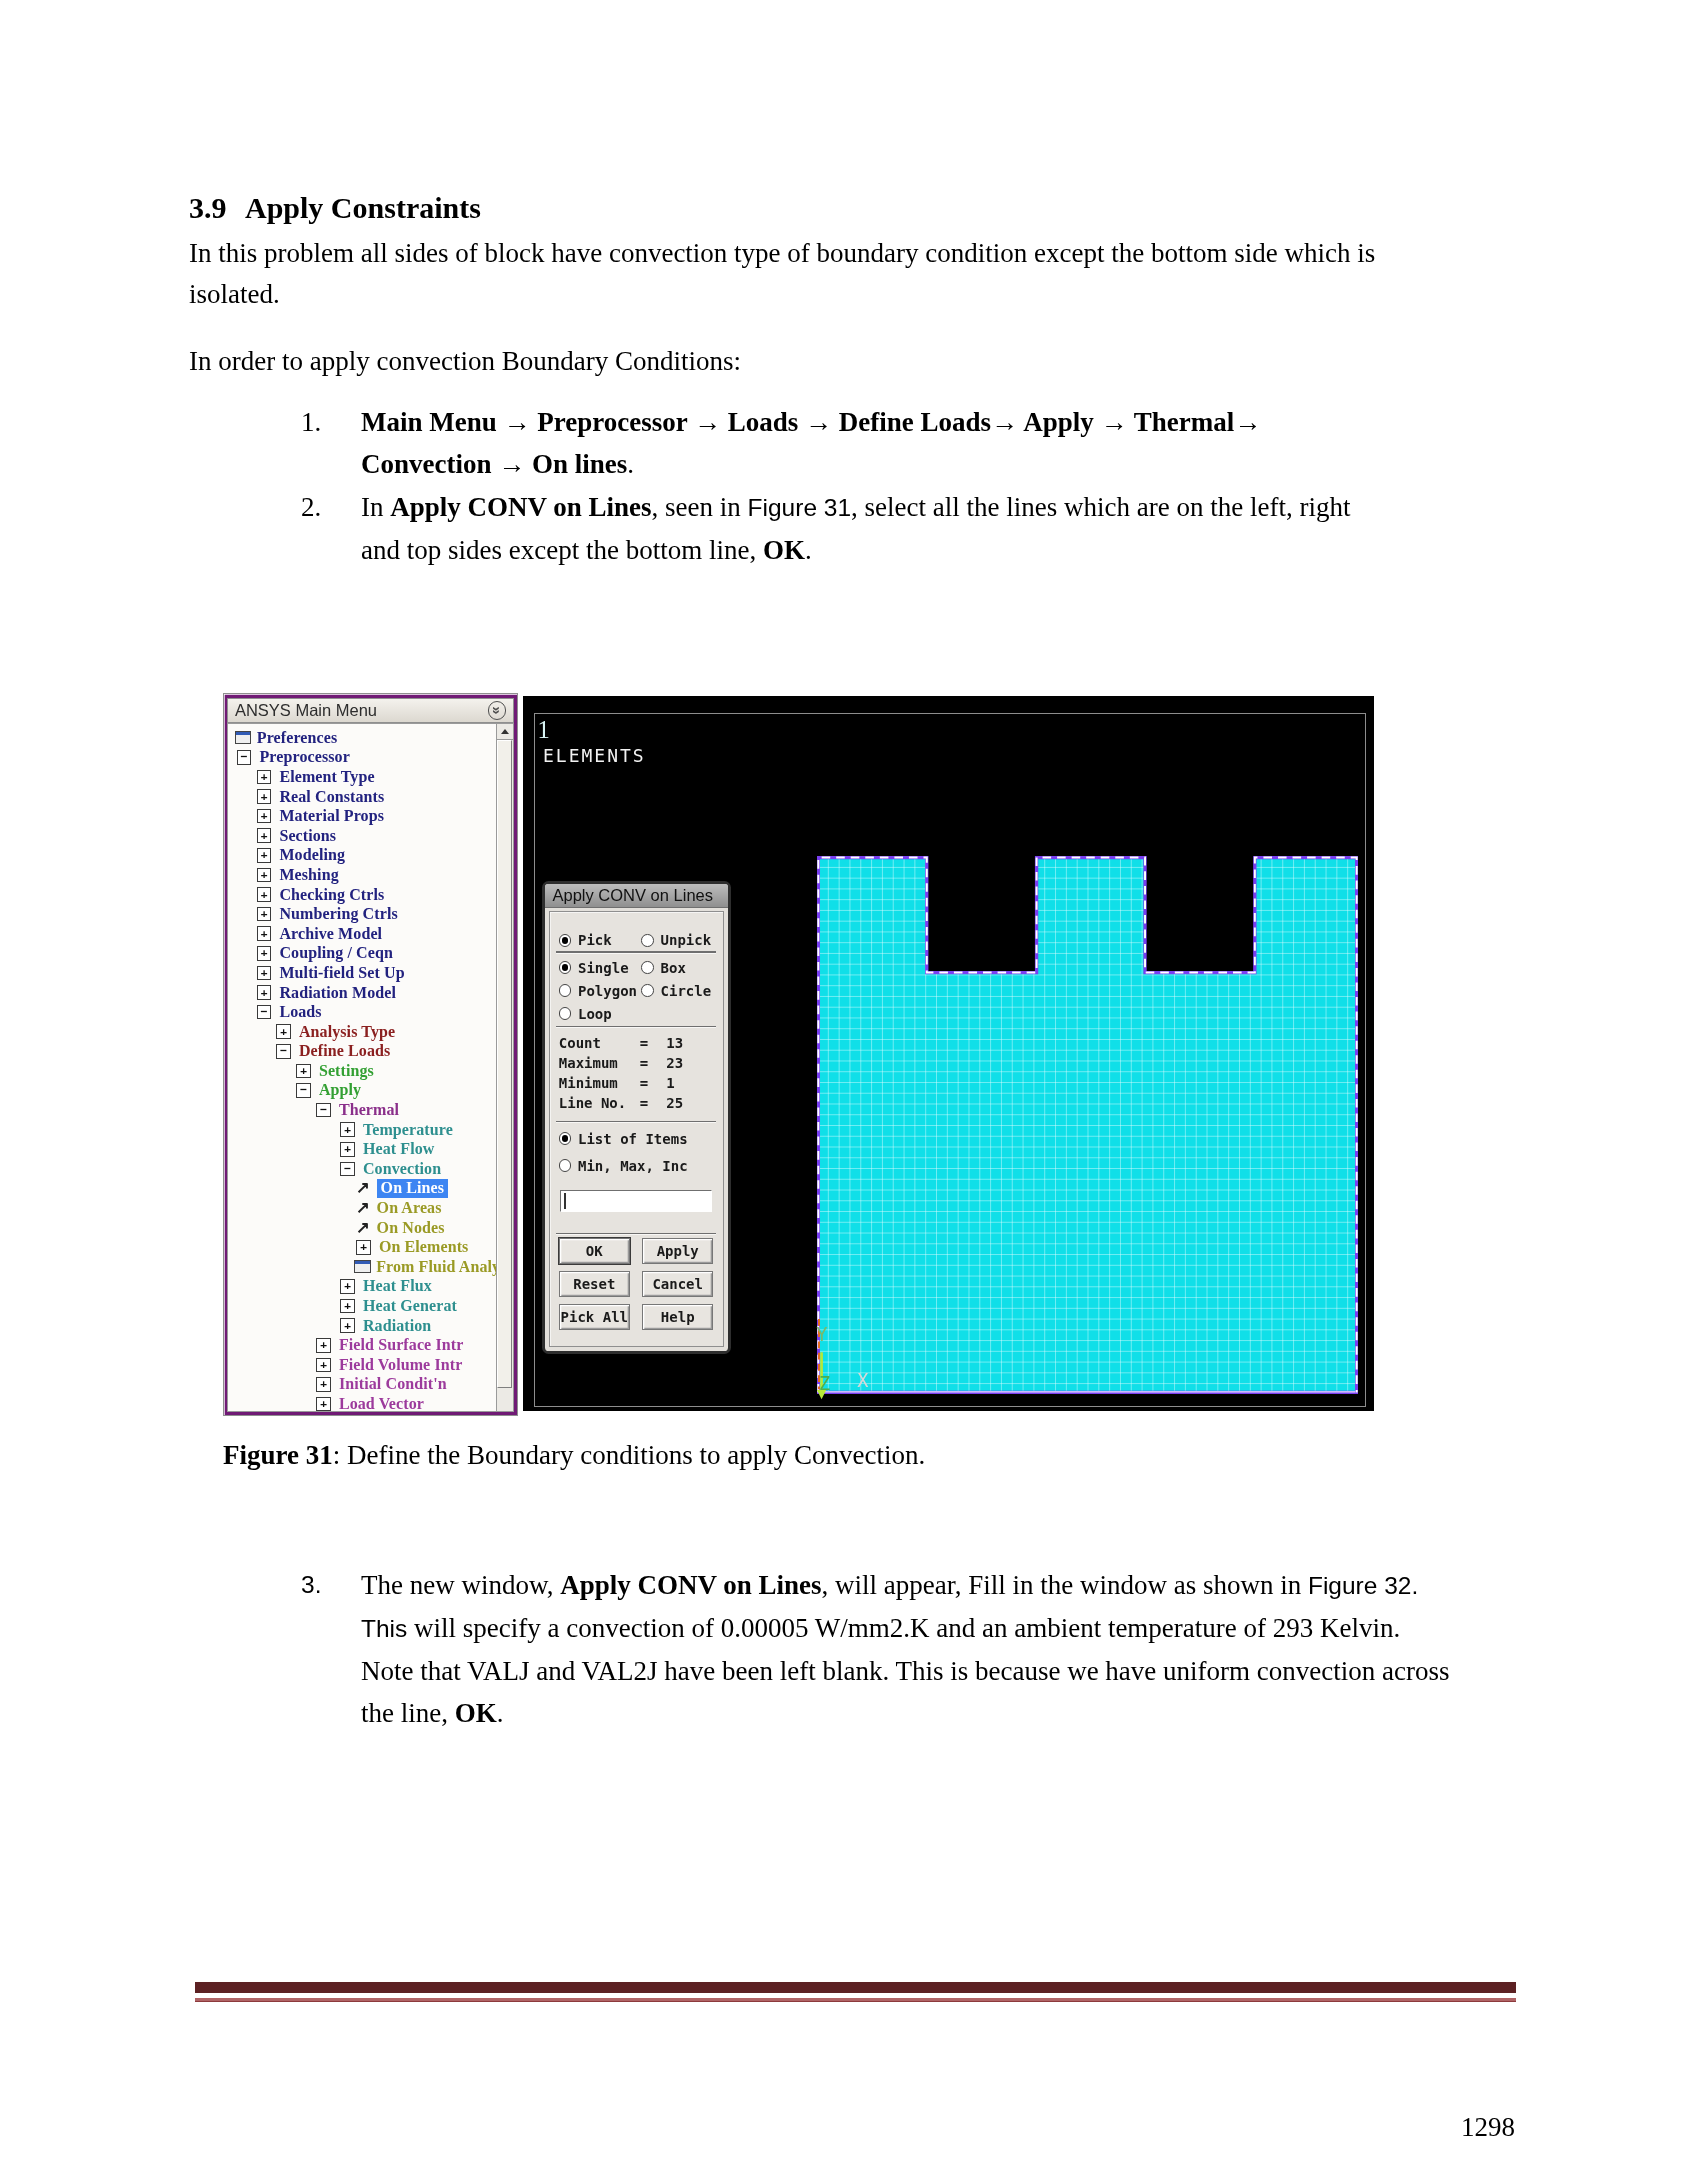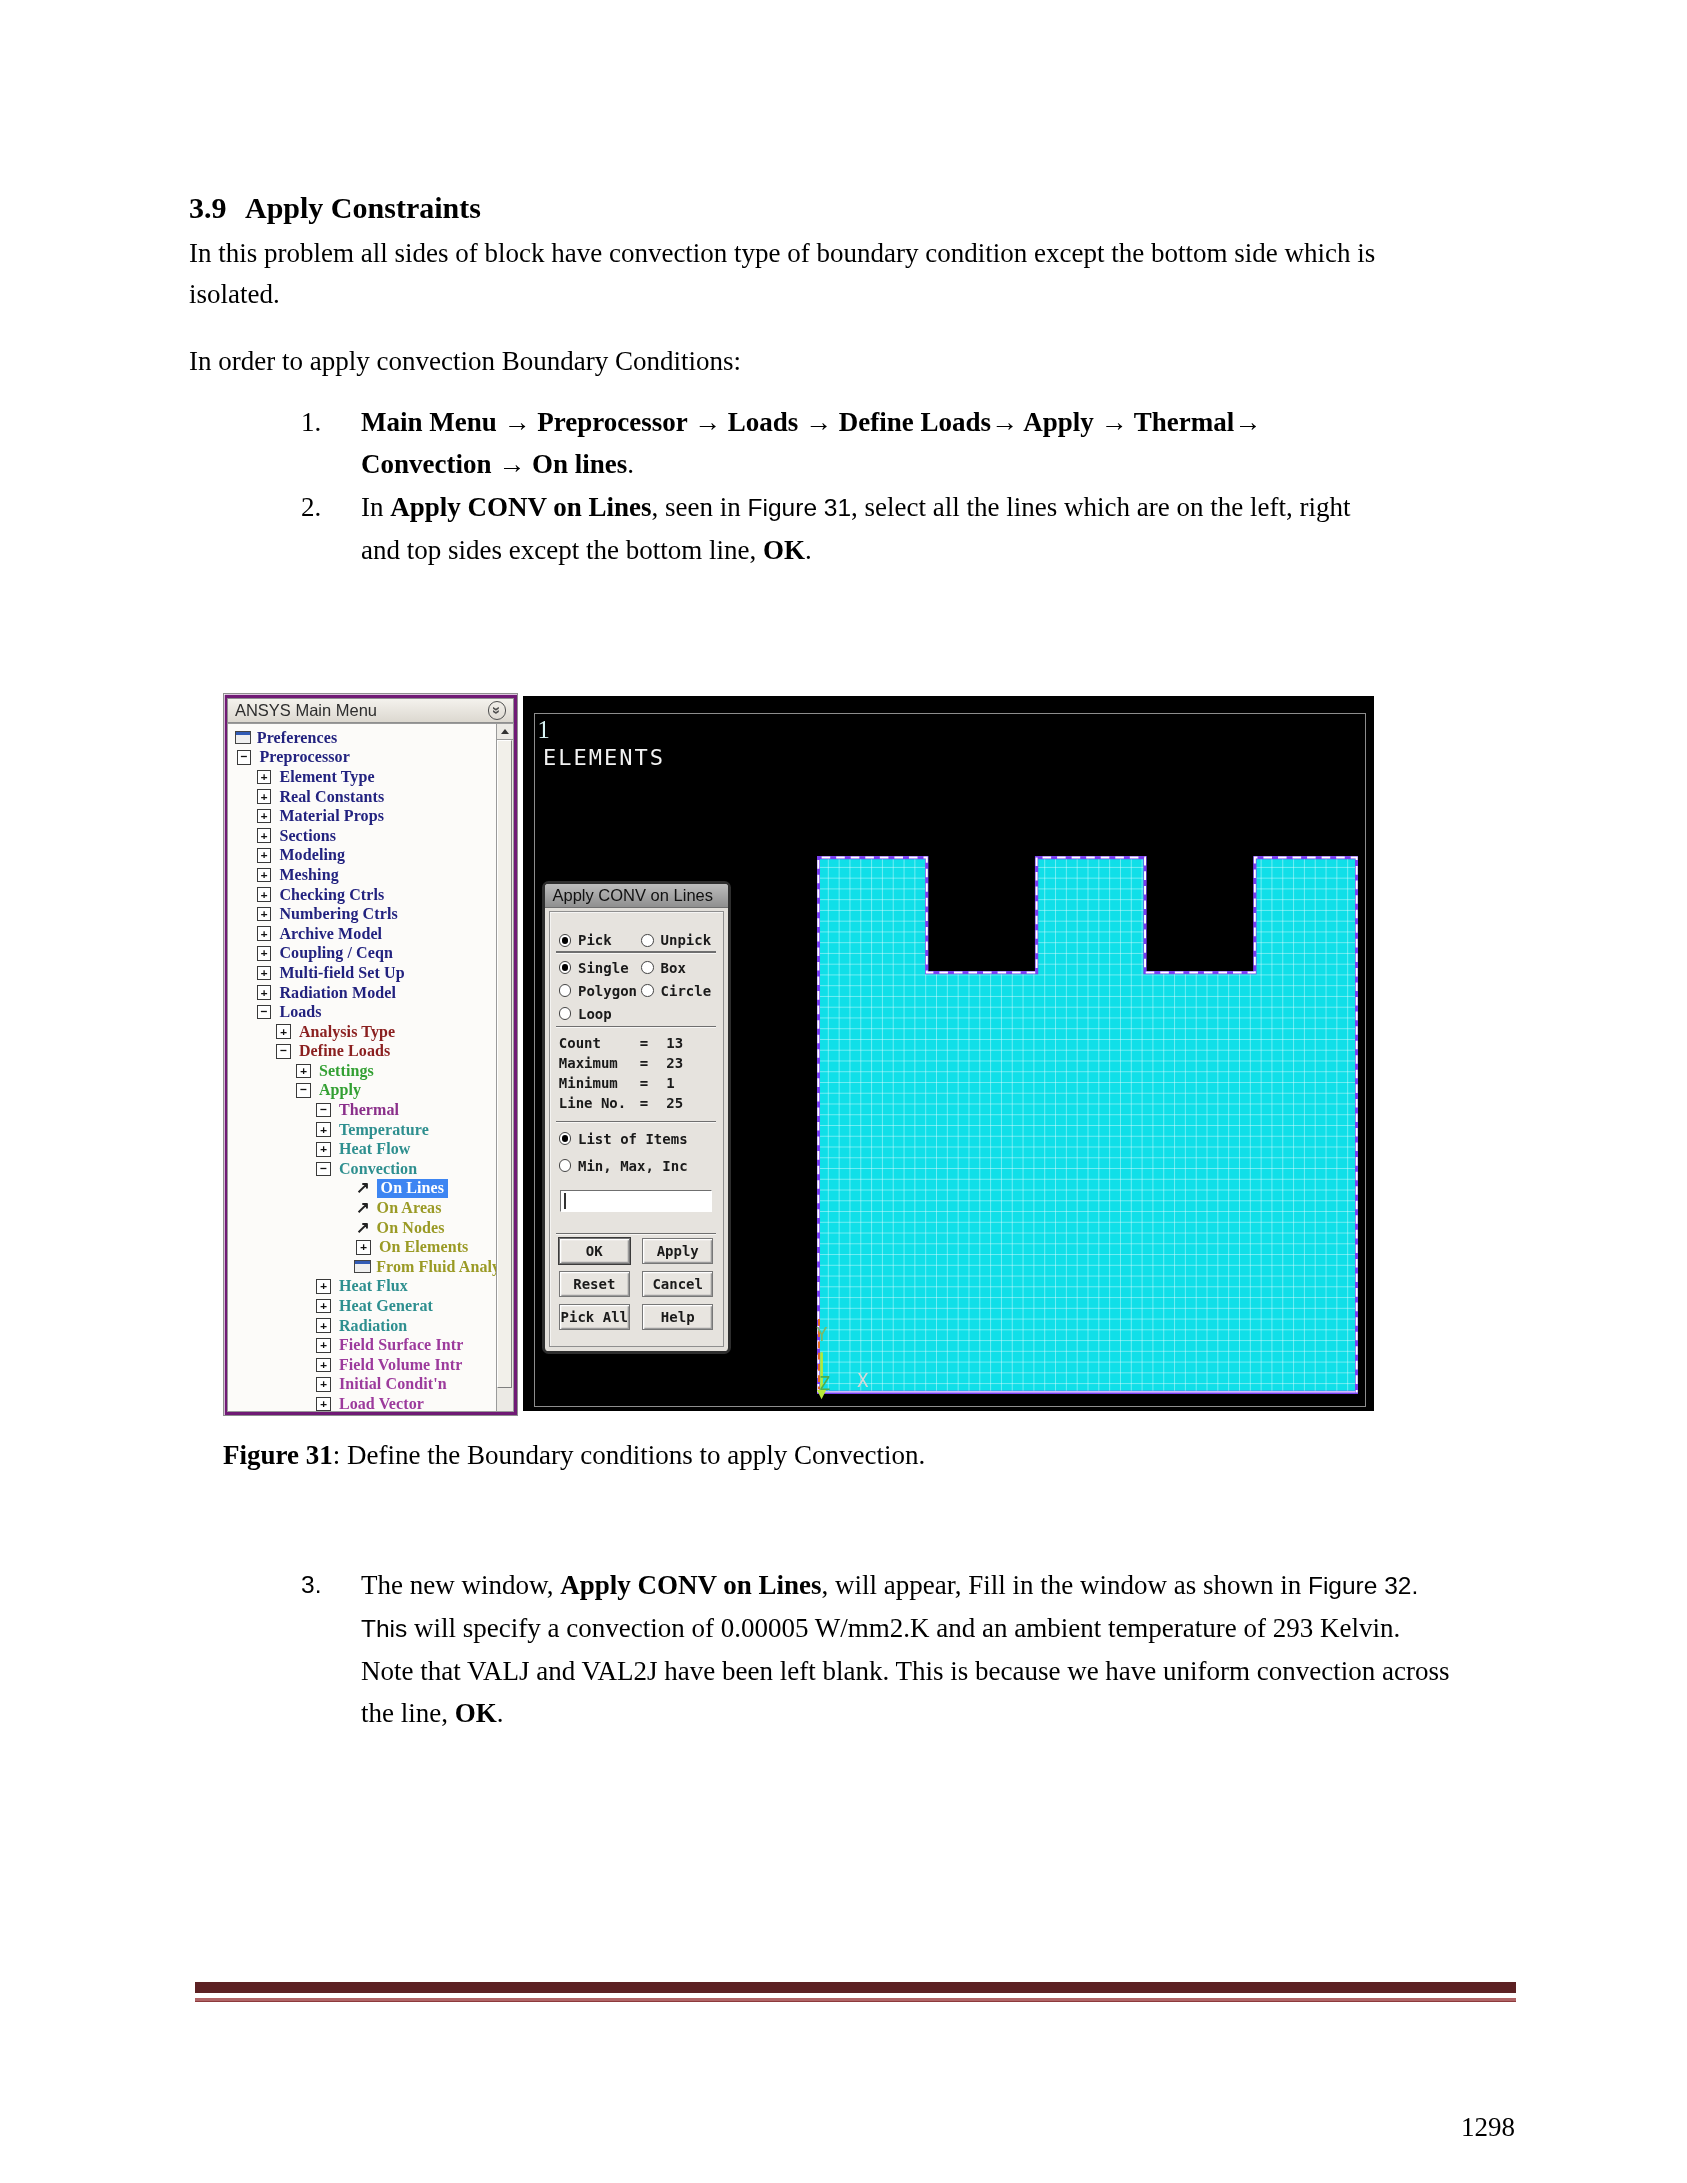--- a/index.html
+++ b/index.html
@@ -45,39 +45,39 @@
         border:0.7px solid #9a9a9a;overflow:hidden;padding-top:4px;}
   .sb{position:absolute;top:29px;right:3.3px;width:16px;bottom:3.3px;background:#eceae5;border:0.7px solid #9a9a9a;}
   .sb-up{height:14.6px;border-bottom:0.7px solid #9a9a9a;display:flex;align-items:center;justify-content:center;}
   .sb-up::after{content:"";width:0;height:0;border-left:4px solid transparent;border-right:4px solid transparent;border-bottom:5.3px solid #333;}
   .sb-thumb{position:absolute;top:16px;left:0.7px;right:0.7px;bottom:22.5px;background:#f2f0ea;
         border:0.7px solid;border-color:#ffffff #7f7f7f #7f7f7f #ffffff;}
 
   .ti{display:flex;align-items:center;height:19.6px;white-space:nowrap;
       font-family:Liberation Serif, serif;font-weight:bold;font-size:16px;}
   .l0{padding-left:6.6px}.l1{padding-left:26.5px}.l2{padding-left:46px}.l3{padding-left:66px}
-  .l4{padding-left:86px}.l5{padding-left:86px}.l6{padding-left:126px}
+  .l4{padding-left:86px}.l5{padding-left:110px}.l6{padding-left:126px}
   .tw{width:17px;margin-right:5.3px;flex:none;display:flex;align-items:center;justify-content:center;}
   .tw.box{width:12.6px;height:12.6px;margin-left:2px;margin-right:8px;border:1.3px solid #3a3a3a;background:#fff;
           color:#111;font:700 11.2px/10px "DejaVu Sans Mono",monospace;}
   .tw.box::before{content:attr(data-g);}
   .tw.pick{font-size:16.5px;font-weight:bold;color:#222;}
   .tw.pick::before{content:"\2197";}
   .tw.dlgico{width:14.6px;height:11.2px;border:1.3px solid #444;
           background:linear-gradient(#315bb5 0 3.3px,#efefef 3.3px);}
   .tl{letter-spacing:0.1px;}
   .c-blue{color:#22227f}.c-red{color:#8b2020}.c-green{color:#33a033}.c-purple{color:#8a2f8a}
   .c-teal{color:#2e8f8f}.c-olive{color:#9a9a25}.c-mag{color:#9c3a9c}
   .sel{background:#3d85f2;color:#ffffff;padding:0.7px 4px;}
 
   
   .gfx{position:absolute;left:300px;top:3.3px;width:851px;height:715px;background:#000;}
   .gframe{position:absolute;left:10.6px;top:17px;width:830px;height:692px;border:0.7px solid #8d8d8d;}
   .vnum{position:absolute;left:14.6px;top:20px;color:#d8f4f4;font-size:24.5px;}
-  .velem{position:absolute;left:20px;top:49px;color:#f2f2f2;font-size:22px;
+  .velem{position:absolute;left:20px;top:49px;color:#f2f2f2;font-size:18px;
          font-family:"DejaVu Sans Mono",monospace;letter-spacing:2px;}
   .block-svg{position:absolute;left:294px;top:160px;}
   .triad-svg{position:absolute;left:288px;top:625px;}
 
   
   .dialog{position:absolute;left:18.5px;top:185px;width:183px;height:467px;background:#e3e0db;
           border:3.3px solid #2e2e2e;border-radius:6.6px;box-shadow:4.6px 5.3px 8px rgba(0,0,0,.6);}
   .dlg-title{height:22.5px;background:linear-gradient(#bdbdbd,#8f8f8f);border-bottom:0.7px solid #6f6f6f;
           border-radius:2.6px 2.6px 0 0;display:flex;align-items:center;padding:0 8px;
           font-family:"Liberation Sans",sans-serif;font-size:16.5px;color:#111;}

